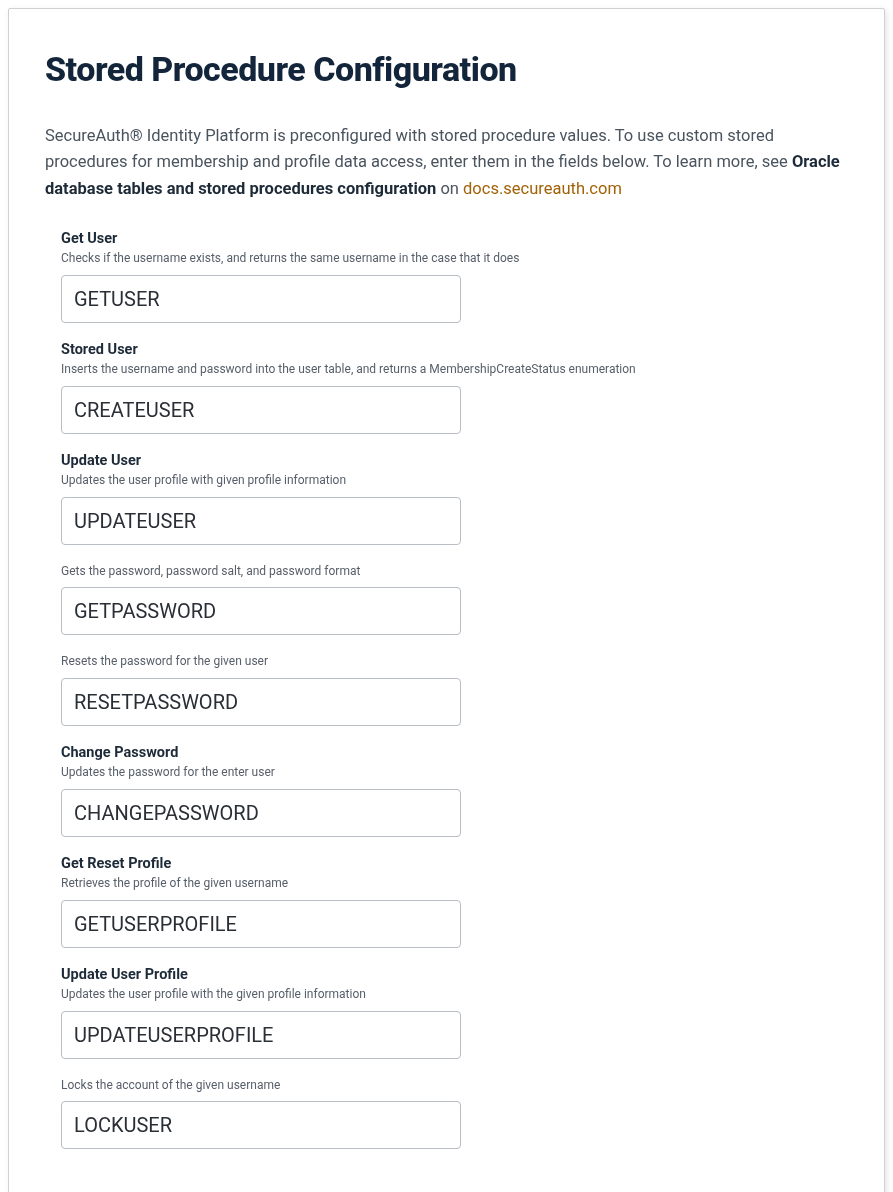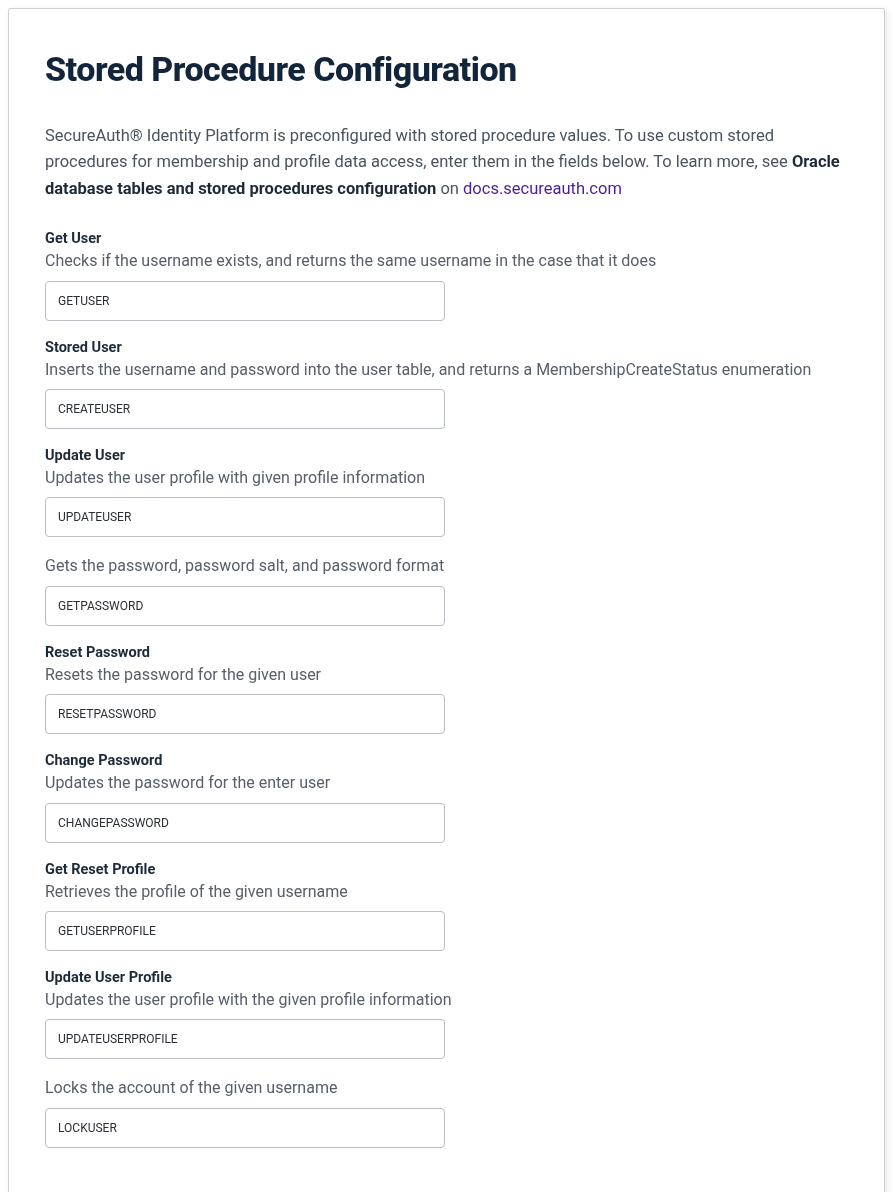--- a/index.html
+++ b/index.html
@@ -33,46 +33,47 @@
       font-size: 16.5px;
       line-height: 1.6;
       color: #4a545f;
       margin-bottom: 28px;
     }
     .intro strong {
       font-weight: 700;
       color: #1d2a38;
     }
     .intro a {
-      color: #4c1d95;
+      color: #a16207;
       text-decoration: none;
     }
     .field-group {
       margin-bottom: 18px;
+      margin-left: 16px;
     }
     .field-label {
       font-size: 14.5px;
       font-weight: 700;
       color: #1d2a38;
       margin-bottom: 3px;
       display: block;
     }
     .field-help {
-      font-size: 16px;
+      font-size: 12px;
       color: #575f6a;
       margin-bottom: 8px;
       line-height: 1.4;
     }
     .field-input {
       width: 400px;
-      height: 40px;
+      height: 48px;
       border: 1px solid #b9bec4;
       border-radius: 4px;
       padding: 0 12px;
-      font-size: 12px;
+      font-size: 20px;
       color: #2a2f36;
       font-family: inherit;
       outline: none;
     }
   </style>
 </head>
 <body>
 
 <div class="panel">
   <h1>Stored Procedure Configuration</h1>
@@ -98,21 +99,20 @@
     <div class="field-help">Updates the user profile with given profile information</div>
     <input class="field-input" type="text" value="UPDATEUSER" style="">
   </div>
 
   <div class="field-group">
     <div class="field-help">Gets the password, password salt, and password format</div>
     <input class="field-input" type="text" value="GETPASSWORD" style="">
   </div>
 
   <div class="field-group">
-    <label class="field-label">Reset Password</label>
     <div class="field-help">Resets the password for the given user</div>
     <input class="field-input" type="text" value="RESETPASSWORD" style="">
   </div>
 
   <div class="field-group">
     <label class="field-label">Change Password</label>
     <div class="field-help">Updates the password for the enter user</div>
     <input class="field-input" type="text" value="CHANGEPASSWORD" style="">
   </div>
 

